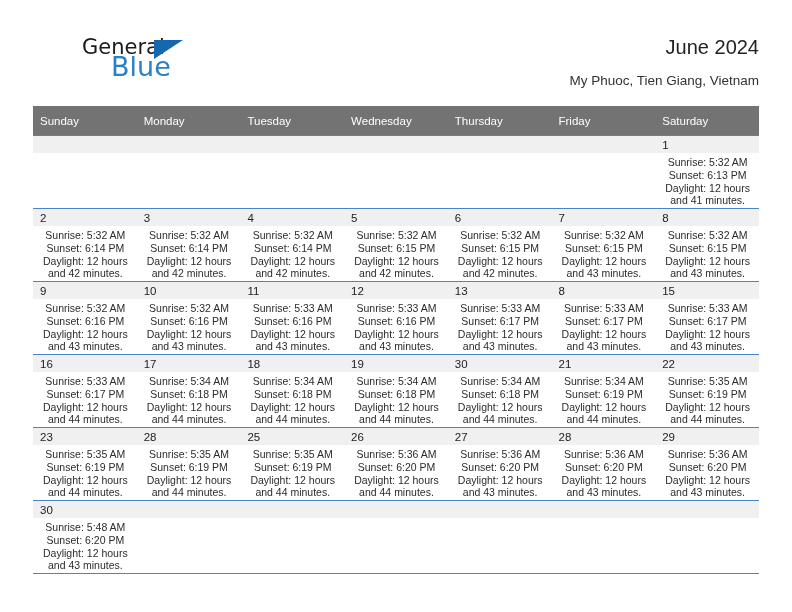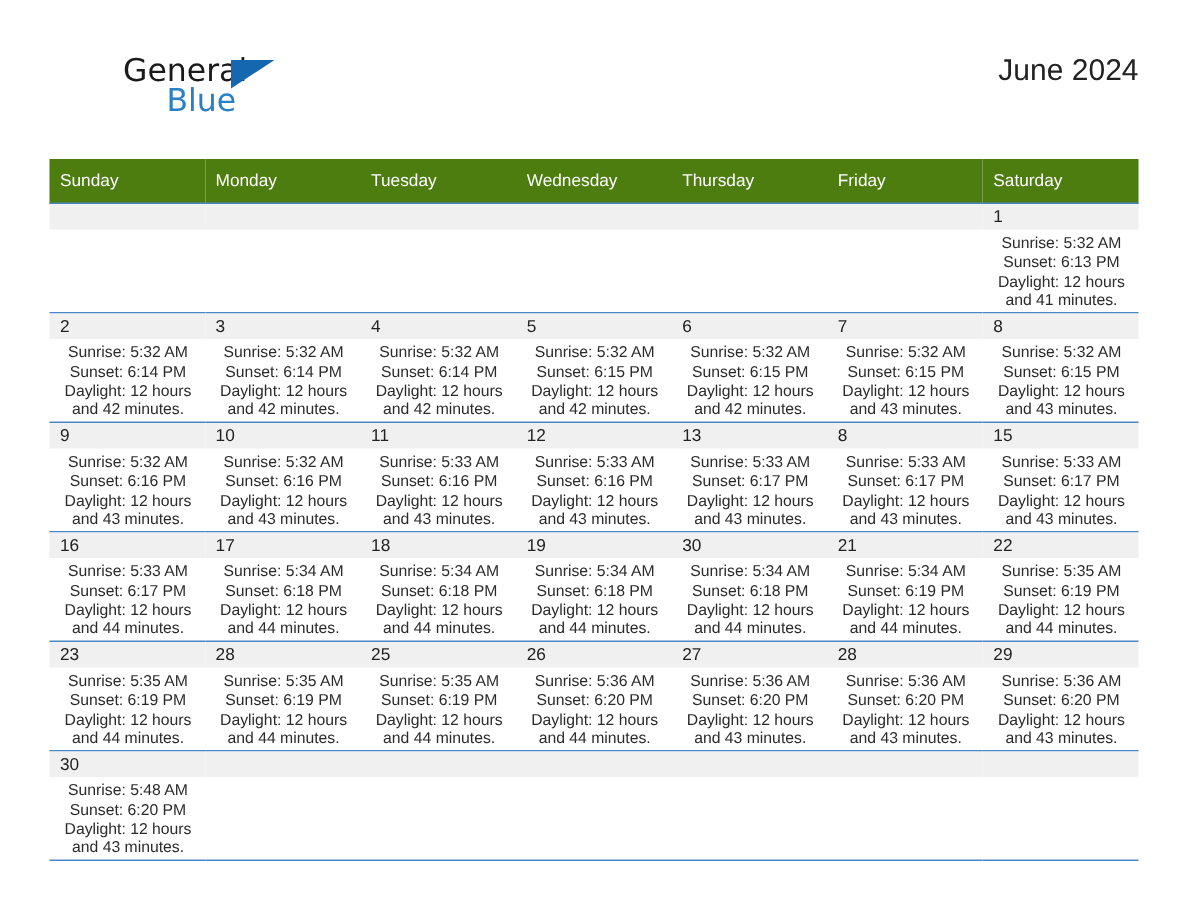--- a/index.html
+++ b/index.html
@@ -46,21 +46,21 @@
     letter-spacing: 0px;
     color: #1a1a1a;
     font-family: "DejaVu Sans", sans-serif;
     font-weight: 400;
     line-height: 22px;
   }
   .brand-blue {
     position: absolute;
     left: 29px;
     top: 20px;
-    font-size: 21px;
+    font-size: 27px;
     color: #2980c4;
     font-family: "DejaVu Sans", sans-serif;
     font-weight: 400;
     line-height: 22px;
   }
   .brand-triangle {
     position: absolute;
     left: 72px;
     top: 4px;
     width: 0;
@@ -94,21 +94,21 @@
   
   .calendar {
     position: absolute;
     left: 33px;
     top: 106px;
     width: 726px;
     border-collapse: collapse;
     table-layout: fixed;
   }
   .calendar th {
-    background: #4d7c0f;
+    background: #737373;
     color: #ffffff;
     font-size: 11.5px;
     font-weight: normal;
     text-align: left;
     padding: 5px 0 5px 7px;
     height: 19px;
     border: none;
   }
   .calendar td {
     vertical-align: top;
@@ -152,20 +152,21 @@
 <div class="page">
 
   <div class="header">
     <div class="brand">
       <span class="brand-general">General</span>
       <span class="brand-triangle"></span>
       <span class="brand-blue">Blue</span>
     </div>
     <div class="title-block">
       <div class="cal-title">June 2024</div>
+      <div class="cal-subtitle">My Phuoc, Tien Giang, Vietnam</div>
     </div>
   </div>
 
   <table class="calendar">
     <thead>
       <tr>
         <th>Sunday</th>
         <th>Monday</th>
         <th>Tuesday</th>
         <th>Wednesday</th>

